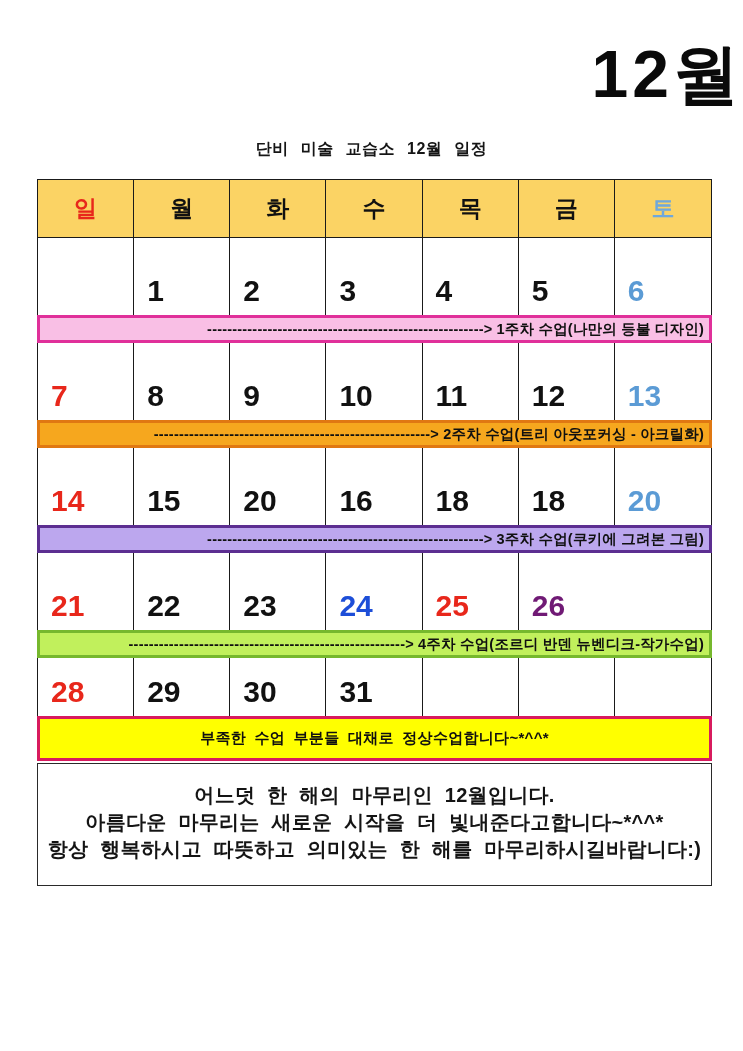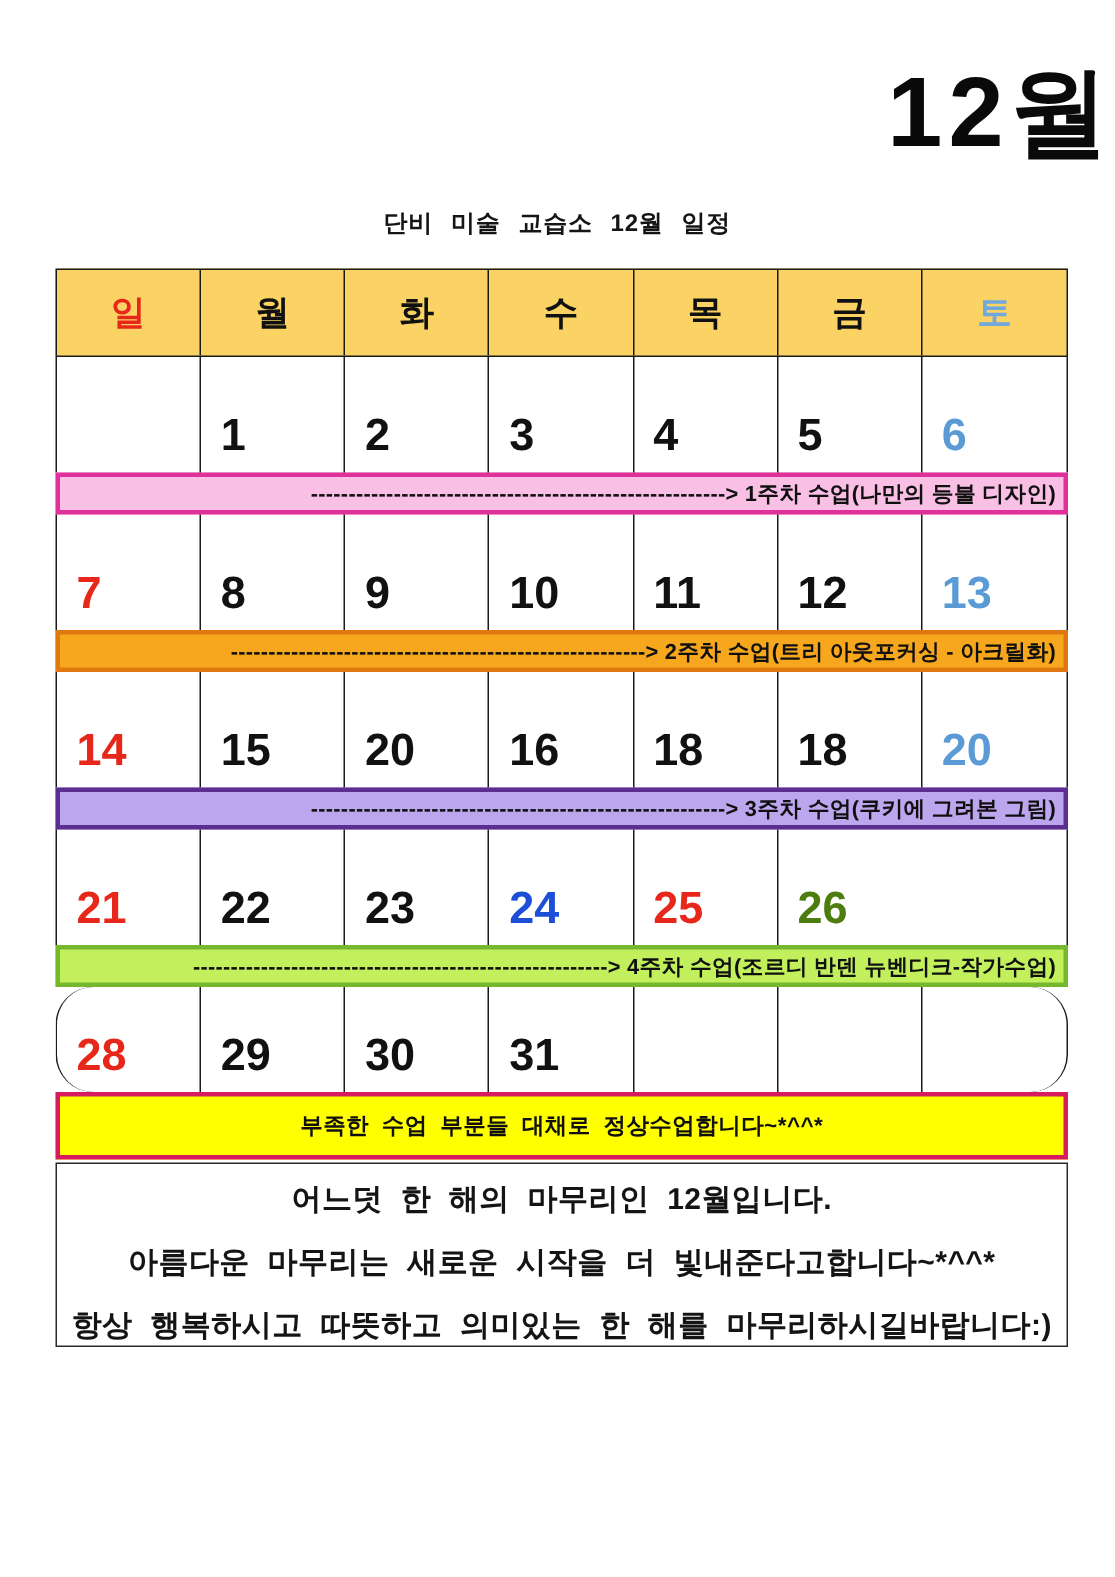--- a/index.html
+++ b/index.html
@@ -30,21 +30,21 @@
   .hdr-cell {
     display:flex; align-items:center; justify-content:center;
     font-size:23px; border-right:1px solid #1a1a1a;
   }
   .hdr-cell:last-child { border-right:none; }
 
   .date-row {
     display:grid; grid-template-columns:repeat(7,1fr);
     height:77px; border-left:1px solid #1a1a1a; border-right:1px solid #1a1a1a;
   }
-  .date-row.w5 { height:70px;border-radius:25px; }
+  .date-row.w5 { height:58px; }
   .date-cell {
     border-right:1px solid #1a1a1a;
     display:flex; align-items:flex-end;
     padding:0 0 9px 13px;
     font-size:30px; line-height:1;
   }
   .date-cell:last-child { border-right:none; }
 
   .banner {
     height:28px; border-style:solid; border-width:3px;
@@ -56,22 +56,22 @@
 
   .notice {
     height:45px; border-style:solid; border-width:3px;
     display:flex; align-items:center; justify-content:center;
     font-size:15px; letter-spacing:0.3px; word-spacing:4px; color:#101010;
   }
 
   .footer-box {
     width:675px; margin:2px 0 0 37px; height:123px;
     border:1.5px solid #2a2a2a;
-    display:flex; flex-direction:column; justify-content:flex-end;
-    text-align:center; gap:15px; padding-top:2px;
+    display:flex; flex-direction:column; justify-content:flex-start;
+    text-align:center; gap:0; padding-top:18px;
   }
   .footer-line { font-size:20px; letter-spacing:0.3px; word-spacing:6px; color:#141414; }
 </style>
 </head>
 <body>
 
 <div class="page">
 
   <div class="title">12월</div>
   <div class="subtitle">단비 미술 교습소 12월 일정</div>
@@ -116,21 +116,21 @@
           <div class="date-cell" style="color: rgb(17, 17, 17);">18</div>
           <div class="date-cell" style="color: rgb(91, 155, 213);">20</div>
         </div>
         <div class="banner" style="background: rgb(188, 167, 238); border-color: rgb(92, 46, 145);">-------------------------------------------------------&gt; 3주차 수업(쿠키에 그려본 그림)</div>
         <div class="date-row">
           <div class="date-cell" style="color: rgb(232, 39, 27);">21</div>
           <div class="date-cell" style="color: rgb(17, 17, 17);">22</div>
           <div class="date-cell" style="color: rgb(17, 17, 17);">23</div>
           <div class="date-cell" style="color: #1d4ed8;">24</div>
           <div class="date-cell" style="color: rgb(232, 39, 27);">25</div>
-          <div class="date-cell" style="color: #4d7c0f;">26</div>
+          <div class="date-cell" style="color: #701a75;">26</div>
         </div>
         <div class="banner" style="background: rgb(193, 240, 92); border-color: rgb(118, 184, 45);">-------------------------------------------------------&gt; 4주차 수업(조르디 반덴 뉴벤디크-작가수업)</div>
         <div class="date-row w5">
           <div class="date-cell" style="color: rgb(232, 39, 27);">28</div>
           <div class="date-cell" style="color: rgb(17, 17, 17);">29</div>
           <div class="date-cell" style="color: rgb(17, 17, 17);">30</div>
           <div class="date-cell" style="color: rgb(17, 17, 17);">31</div>
           <div class="date-cell"></div>
           <div class="date-cell"></div>
           <div class="date-cell"></div>

